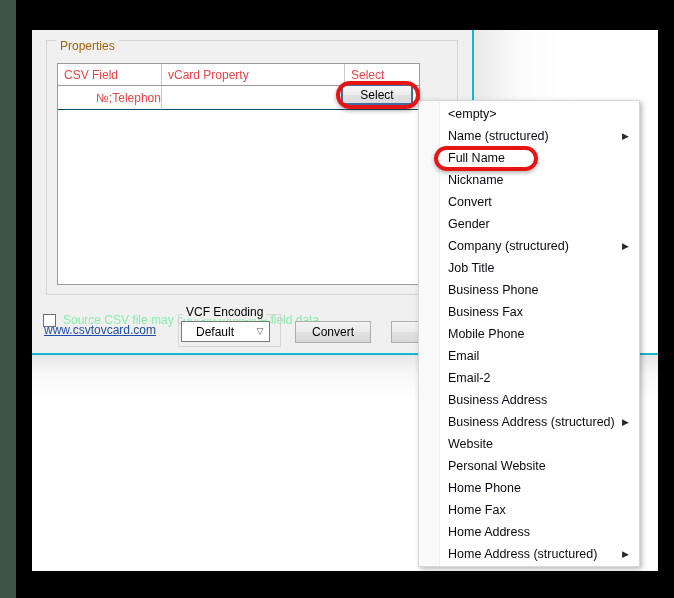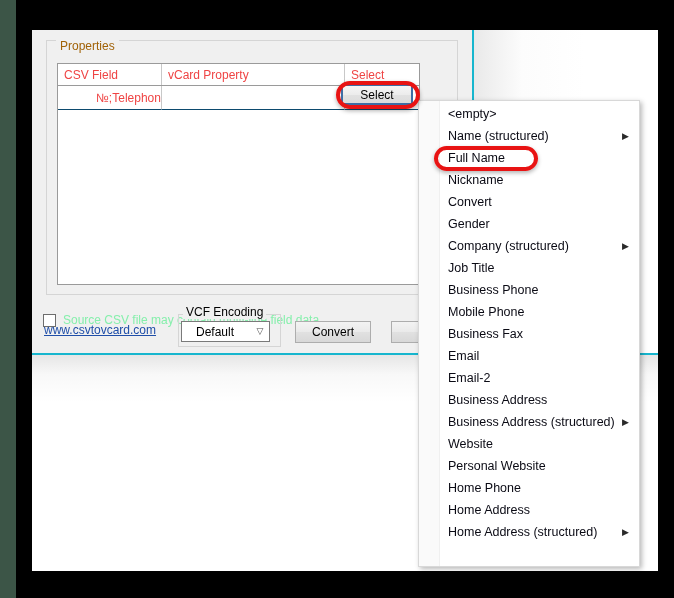--- a/index.html
+++ b/index.html
@@ -339,24 +339,24 @@
           <span class="label">Company (structured)</span>
           <span class="sub-arrow">▶</span>
         </div>
         <div class="menu-item">
           <span class="label">Job Title</span>
         </div>
         <div class="menu-item">
           <span class="label">Business Phone</span>
         </div>
         <div class="menu-item">
+          <span class="label">Business Fax</span>
+        </div>
+        <div class="menu-item">
           <span class="label">Mobile Phone</span>
-        </div>
-        <div class="menu-item">
-          <span class="label">Business Fax</span>
         </div>
         <div class="menu-item">
           <span class="label">Email</span>
         </div>
         <div class="menu-item">
           <span class="label">Email-2</span>
         </div>
         <div class="menu-item">
           <span class="label">Business Address</span>
         </div>
@@ -367,20 +367,23 @@
         <div class="menu-item">
           <span class="label">Website</span>
         </div>
         <div class="menu-item">
           <span class="label">Personal Website</span>
         </div>
         <div class="menu-item">
           <span class="label">Home Phone</span>
         </div>
         <div class="menu-item">
+          <span class="label">Home Fax</span>
+        </div>
+        <div class="menu-item">
           <span class="label">Home Address</span>
         </div>
         <div class="menu-item">
           <span class="label">Home Address (structured)</span>
           <span class="sub-arrow">▶</span>
         </div>
       </div>
   </div>
 
   <div class="annot annot-select"></div>

